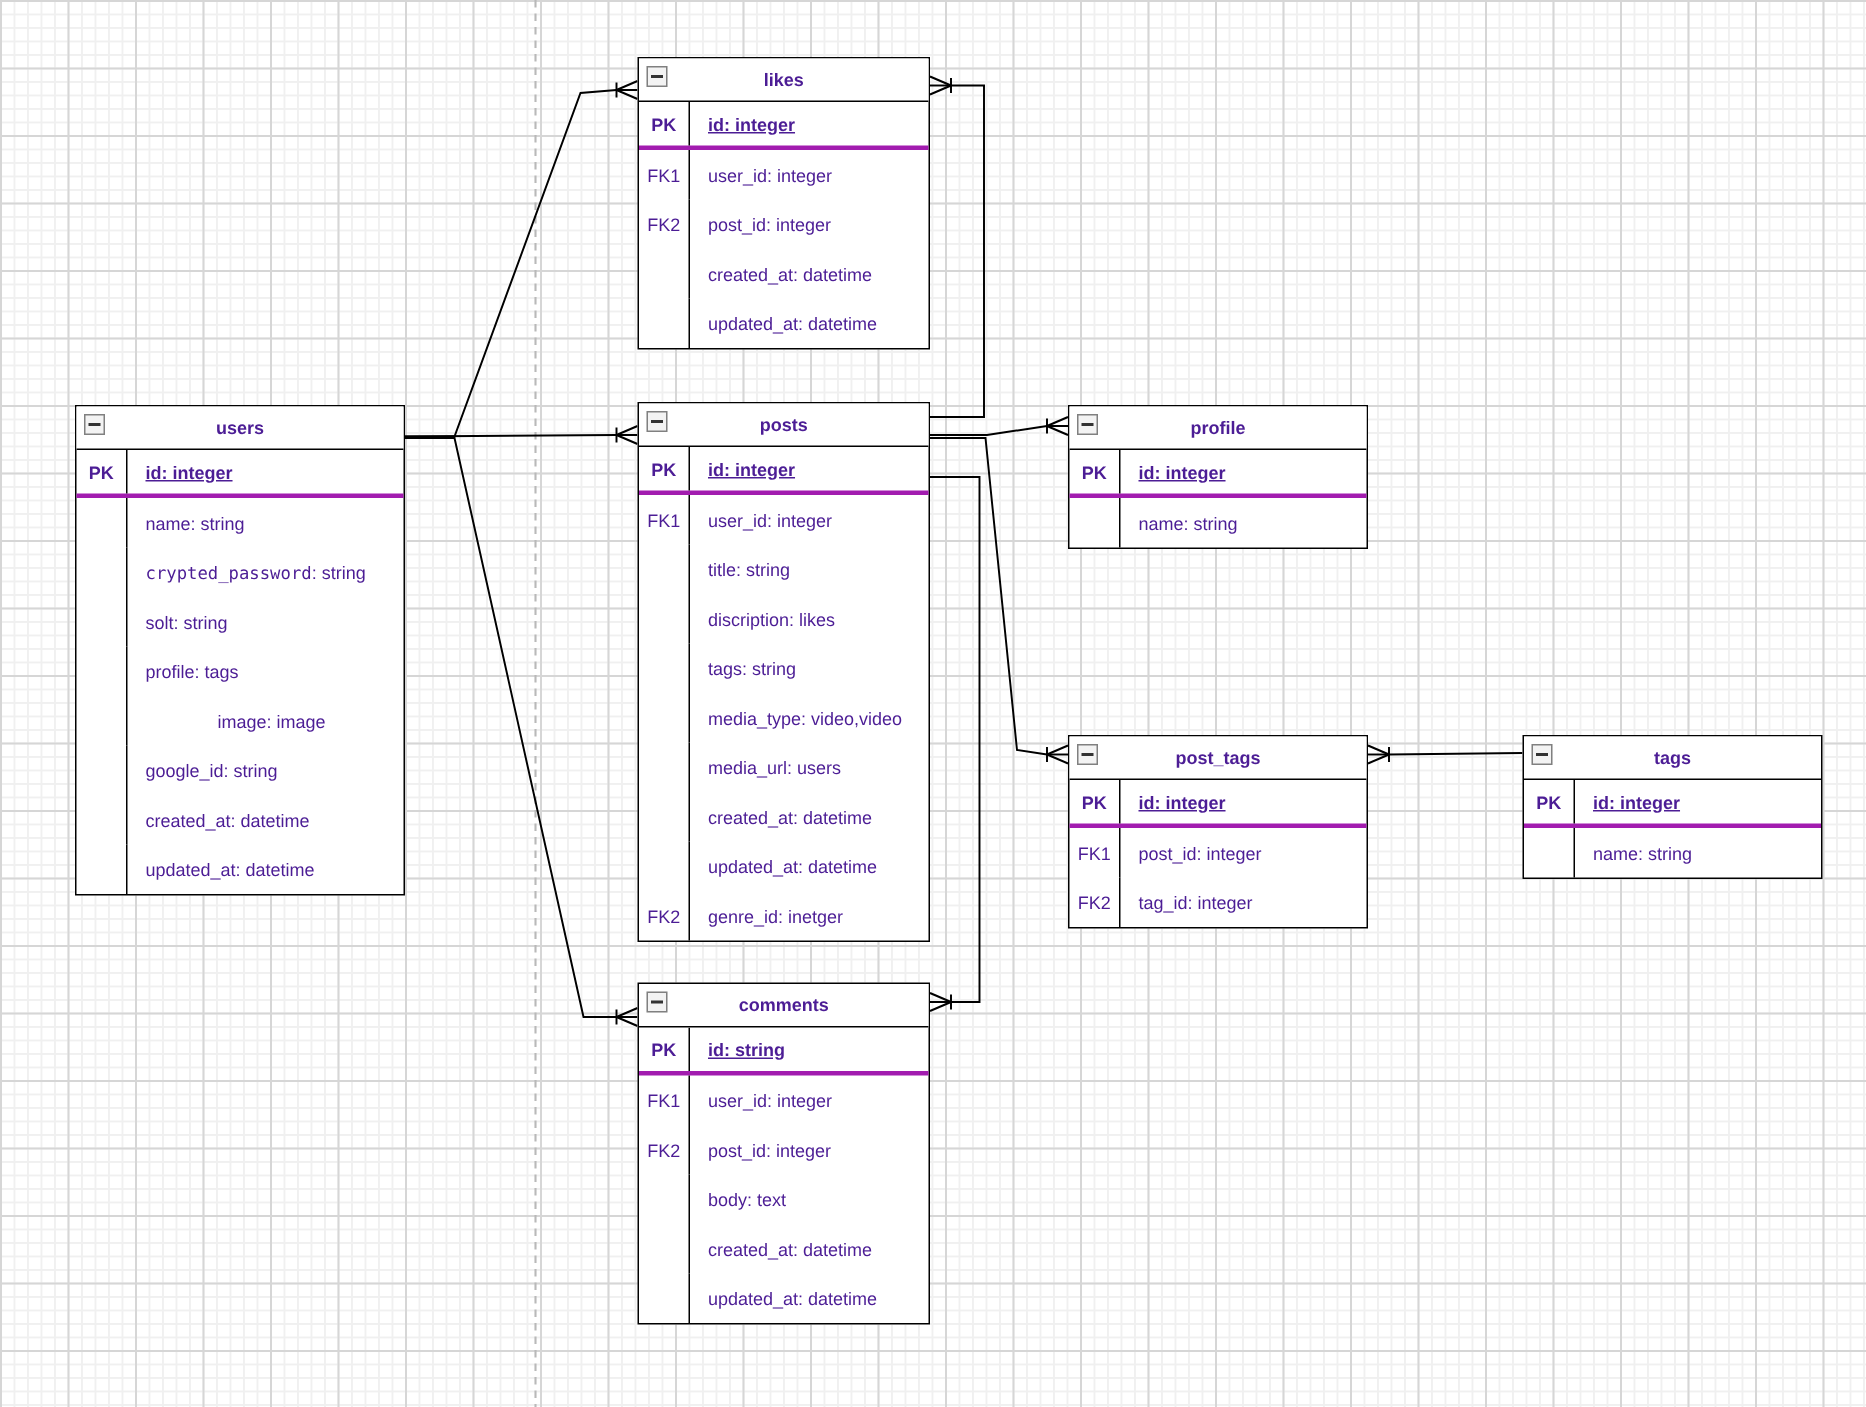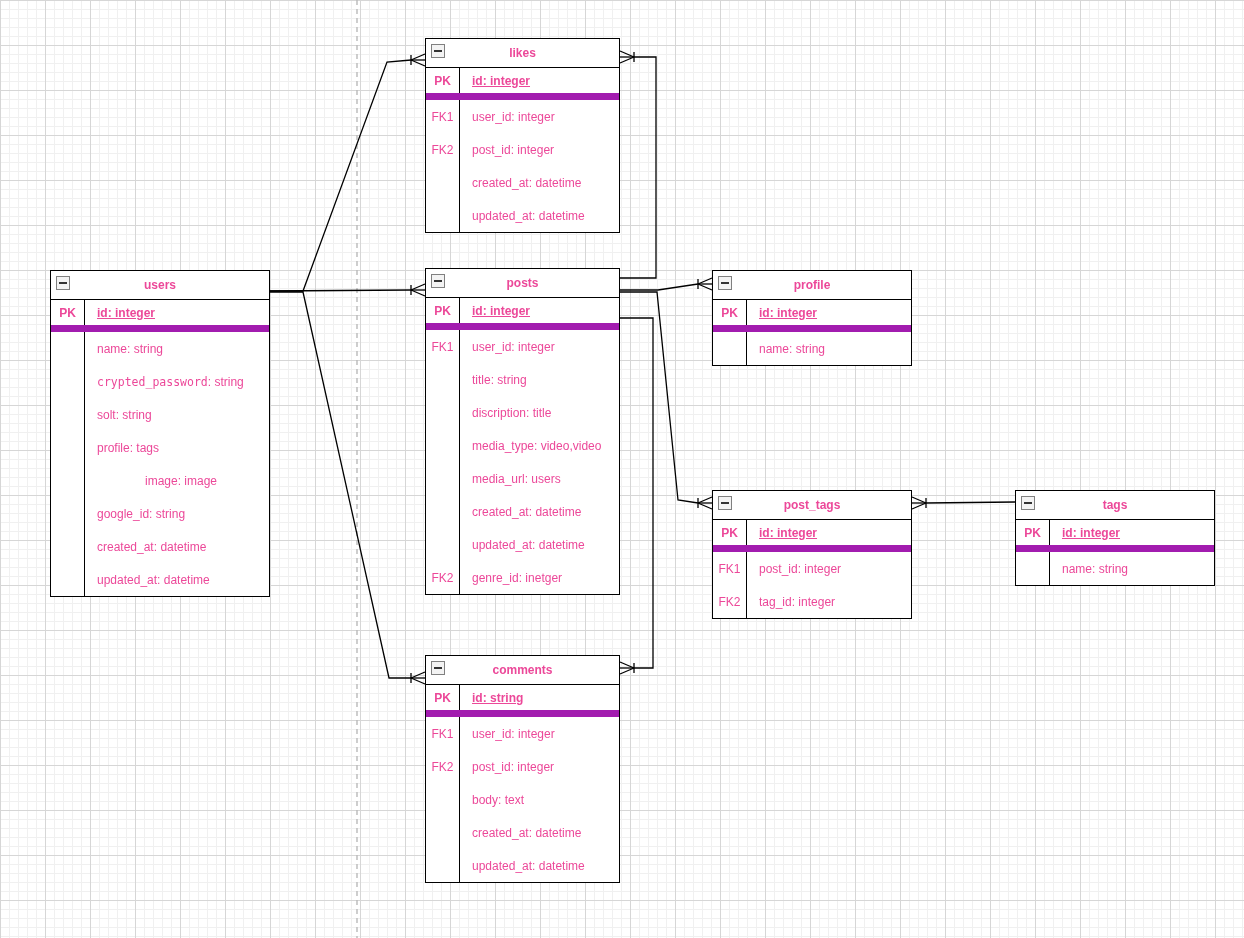--- a/index.html
+++ b/index.html
@@ -10,38 +10,38 @@
     background-image:
       linear-gradient(#d6d6d6 1px, transparent 1px),
       linear-gradient(90deg,#d6d6d6 1px, transparent 1px),
       linear-gradient(#f0f0f0 1px, transparent 1px),
       linear-gradient(90deg,#f0f0f0 1px, transparent 1px);
     background-size:45px 45px,45px 45px,9px 9px,9px 9px;
   }
   #wires{position:absolute;left:0;top:0;width:1244px;height:938px;}
   .entity{
     position:absolute;background:#ffffff;border:1px solid #000;
-    box-sizing:border-box;font-size:12px;color:#ec4899;
+    box-sizing:border-box;font-size:12px;color:#4c1d95;
   }
   .ent-header{
     position:relative;border-bottom:1px solid #000;background:#ffffff;
     box-sizing:border-box;
   }
   .ent-title{
     position:absolute;left:0;right:0;top:50%;transform:translateY(-50%);
     text-align:center;font-weight:bold;font-size:12px;
   }
   .collapse-icon{
     position:absolute;left:5px;top:5px;width:14px;height:14px;
     background:#f3f3f3;border:1px solid #808080;box-sizing:border-box;
     display:flex;align-items:center;justify-content:center;
   }
   .minus-bar{display:block;width:8px;height:2px;background:#333;}
   .ent-row{display:flex;box-sizing:border-box;align-items:center;}
-  .ent-row.pk{border-bottom:7px solid #a21caf;}
+  .ent-row.pk{border-bottom:3px solid #a21caf;}
   .key-cell{
     width:34px;flex:0 0 34px;align-self:stretch;border-right:1px solid #000;
     display:flex;align-items:center;justify-content:center;box-sizing:border-box;
   }
   .ent-row.pk .key-cell{font-weight:bold;}
   .attr-cell{padding-left:12px;white-space:nowrap;}
   .ent-row.pk .attr-cell span{font-weight:bold;text-decoration:underline;}
   .mono{font-family:"DejaVu Sans Mono",monospace;font-size:11.5px;}
 </style>
 </head>
@@ -210,21 +210,25 @@
       <div class="ent-row" style="height: 33px;">
         <div class="key-cell">FK1</div>
         <div class="attr-cell"><span>user_id: integer</span></div>
       </div>
       <div class="ent-row" style="height: 33px;">
         <div class="key-cell"></div>
         <div class="attr-cell"><span>title: string</span></div>
       </div>
       <div class="ent-row" style="height: 33px;">
         <div class="key-cell"></div>
-        <div class="attr-cell"><span>discription: title</span></div>
+        <div class="attr-cell"><span>discription: likes</span></div>
+      </div>
+      <div class="ent-row" style="height: 33px;">
+        <div class="key-cell"></div>
+        <div class="attr-cell"><span>tags: string</span></div>
       </div>
       <div class="ent-row" style="height: 33px;">
         <div class="key-cell"></div>
         <div class="attr-cell"><span>media_type: video,video</span></div>
       </div>
       <div class="ent-row" style="height: 33px;">
         <div class="key-cell"></div>
         <div class="attr-cell"><span>media_url: users</span></div>
       </div>
       <div class="ent-row" style="height: 33px;">

